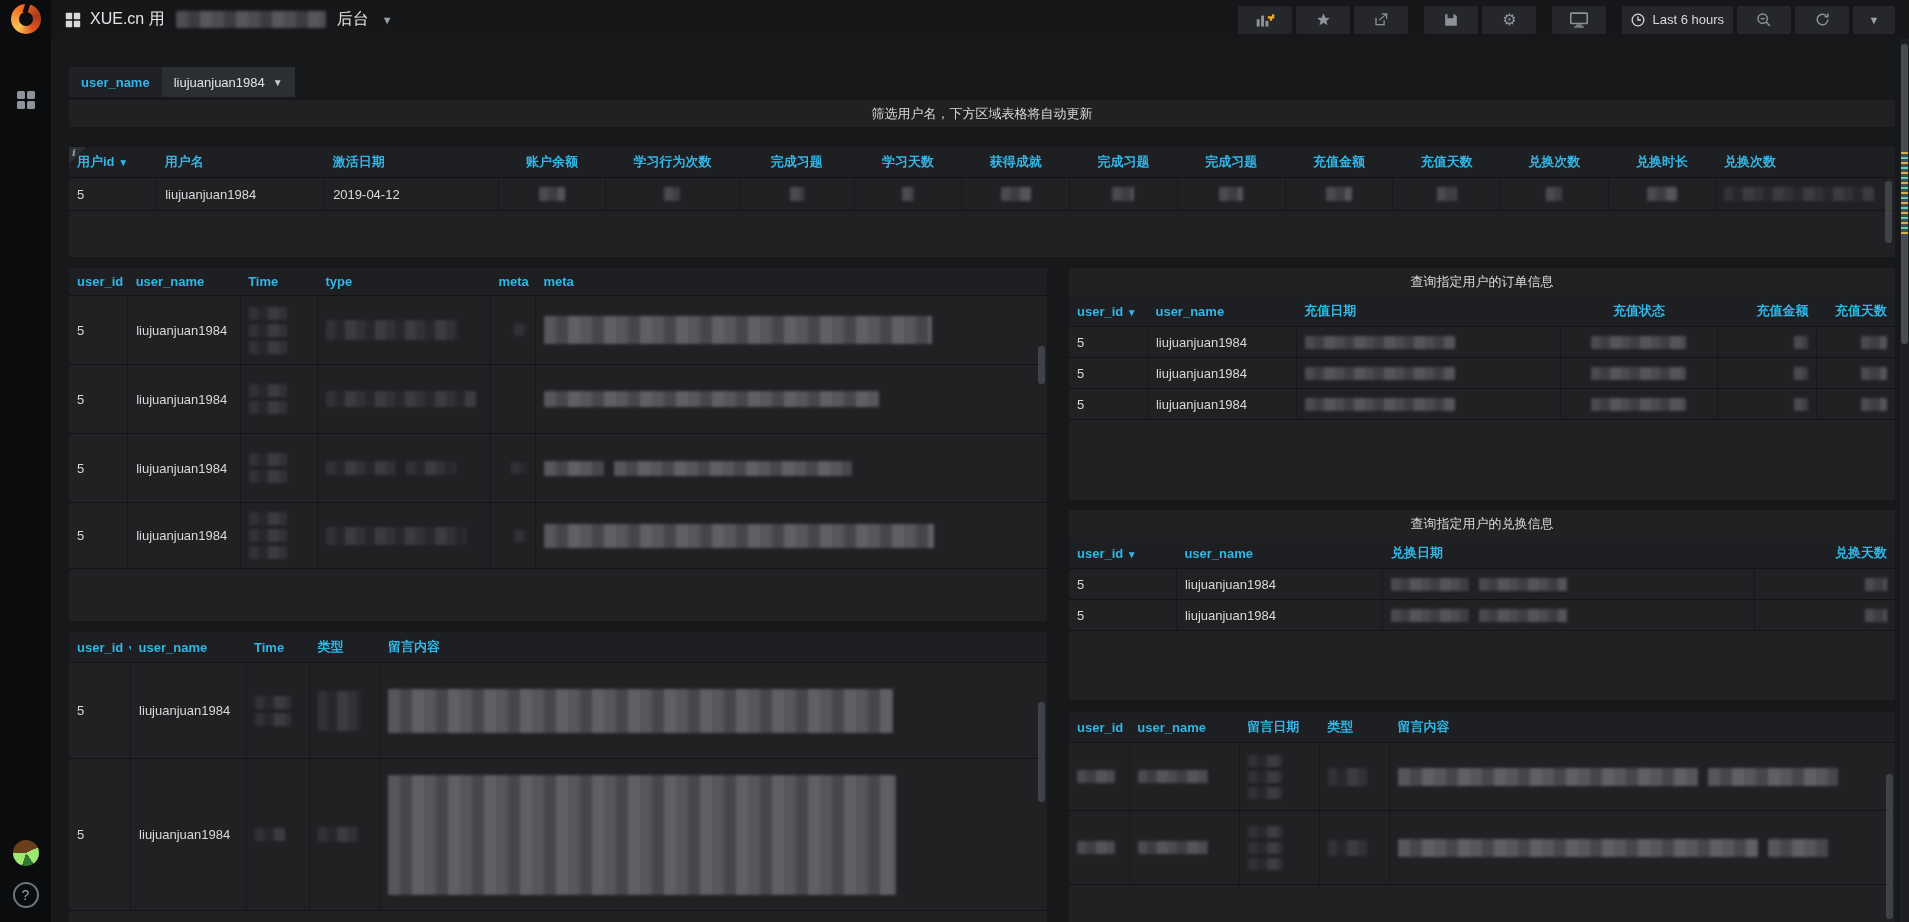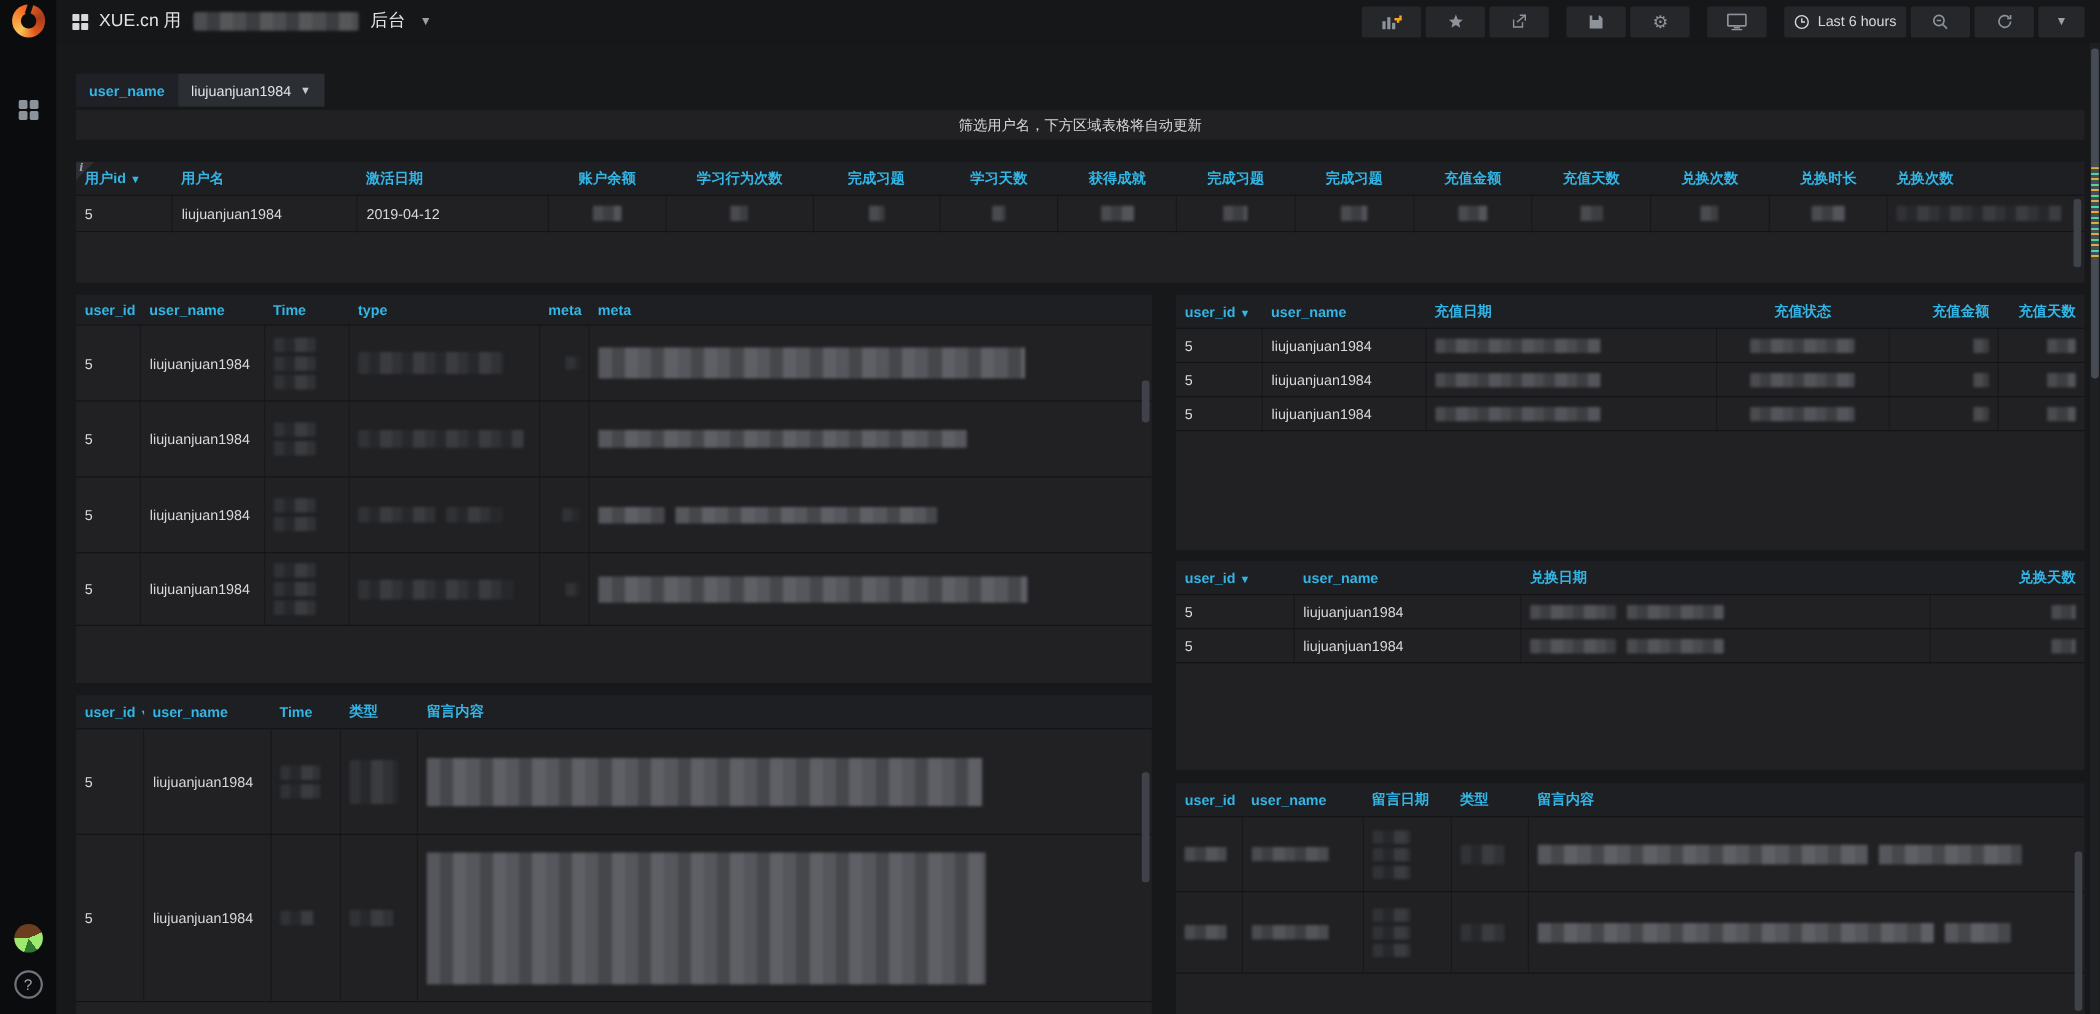--- a/index.html
+++ b/index.html
@@ -378,20 +378,21 @@
                 <div class="rd l" style="width:390px;height:24px"></div>
               </td>
             </tr>
           </tbody>
         </table>
       </div>
     <div class="vthumb" style="right:2px;top:78px;height:38px;"></div>
   </div>
 
   <div class="panel" style="left:1069px;top:268px;width:826px;height:232px;">
+    <div class="panel-title">查询指定用户的订单信息</div>
     <div>
         <table>
           <colgroup>
             <col style="width:9.5%">
             <col style="width:18%">
             <col style="width:32%">
             <col style="width:19%">
             <col style="width:12%">
             <col style="width:9.5%">
           </colgroup>
@@ -453,20 +454,21 @@
               <td class="al-right">
                 <div class="rd" style="width:26px;height:13px"></div>
               </td>
             </tr>
           </tbody>
         </table>
       </div>
   </div>
 
   <div class="panel" style="left:1069px;top:510px;width:826px;height:190px;">
+    <div class="panel-title">查询指定用户的兑换信息</div>
     <div>
         <table>
           <colgroup>
             <col style="width:13%">
             <col style="width:25%">
             <col style="width:45%">
             <col style="width:17%">
           </colgroup>
           <thead>
             <tr>

